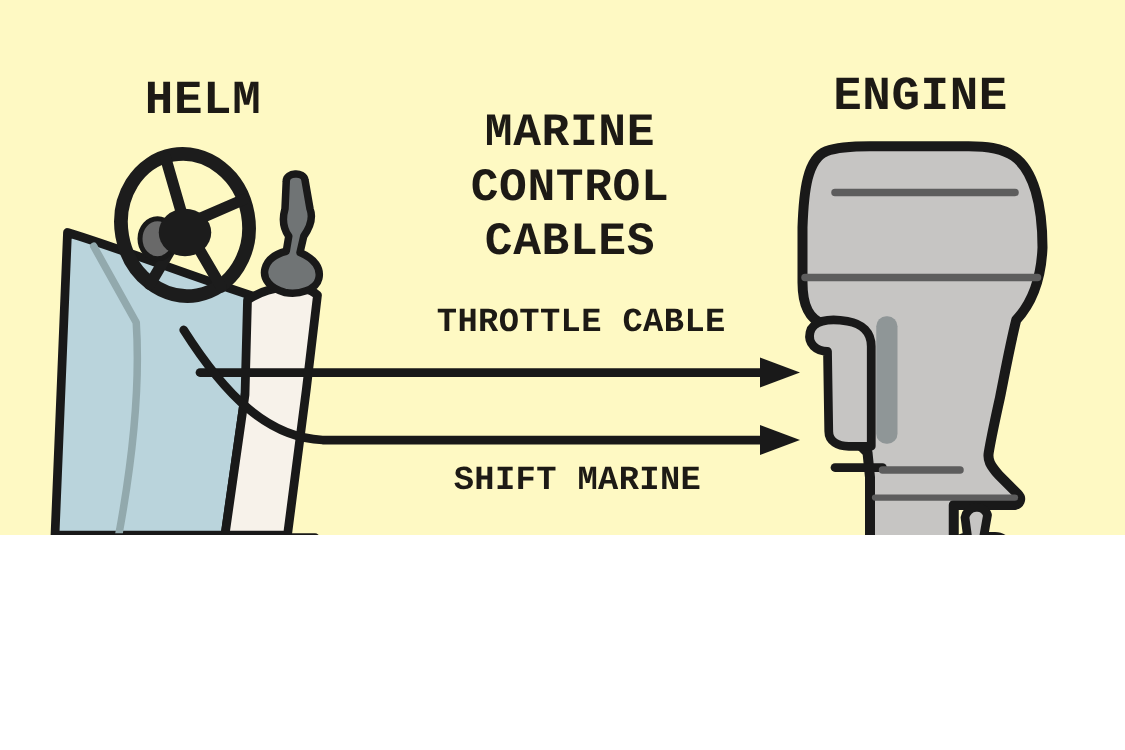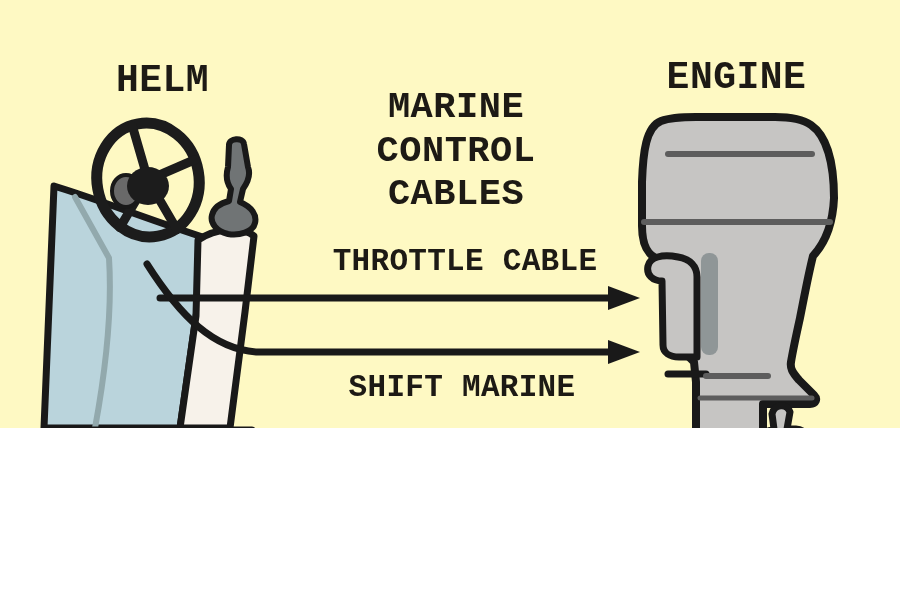--- a/index.html
+++ b/index.html
@@ -15,21 +15,21 @@
     position:absolute;
     color:#1d1a15;
     font-weight:700;
     text-align:center;
     letter-spacing:0.5px;
     line-height:1.18;
     user-select:none;
   }
   .lbl-node{font-size:38px;}
   .lbl-title{font-size:37px;}
-  .lbl-cable{font-size:31px;letter-spacing:0.3px;}
+  .lbl-cable{font-size:27px;letter-spacing:0.3px;}
   #helm-label{left:80px;top:59px;width:165px;}
   #engine-label{left:649px;top:56px;width:175px;}
   #title-label{left:331px;top:86px;width:250px;}
   #throttle-label{left:315px;top:244px;width:300px;}
   #shift-label{left:312px;top:370px;width:300px;}
 </style>
 </head>
 <body>
 
 <div class="stage">

